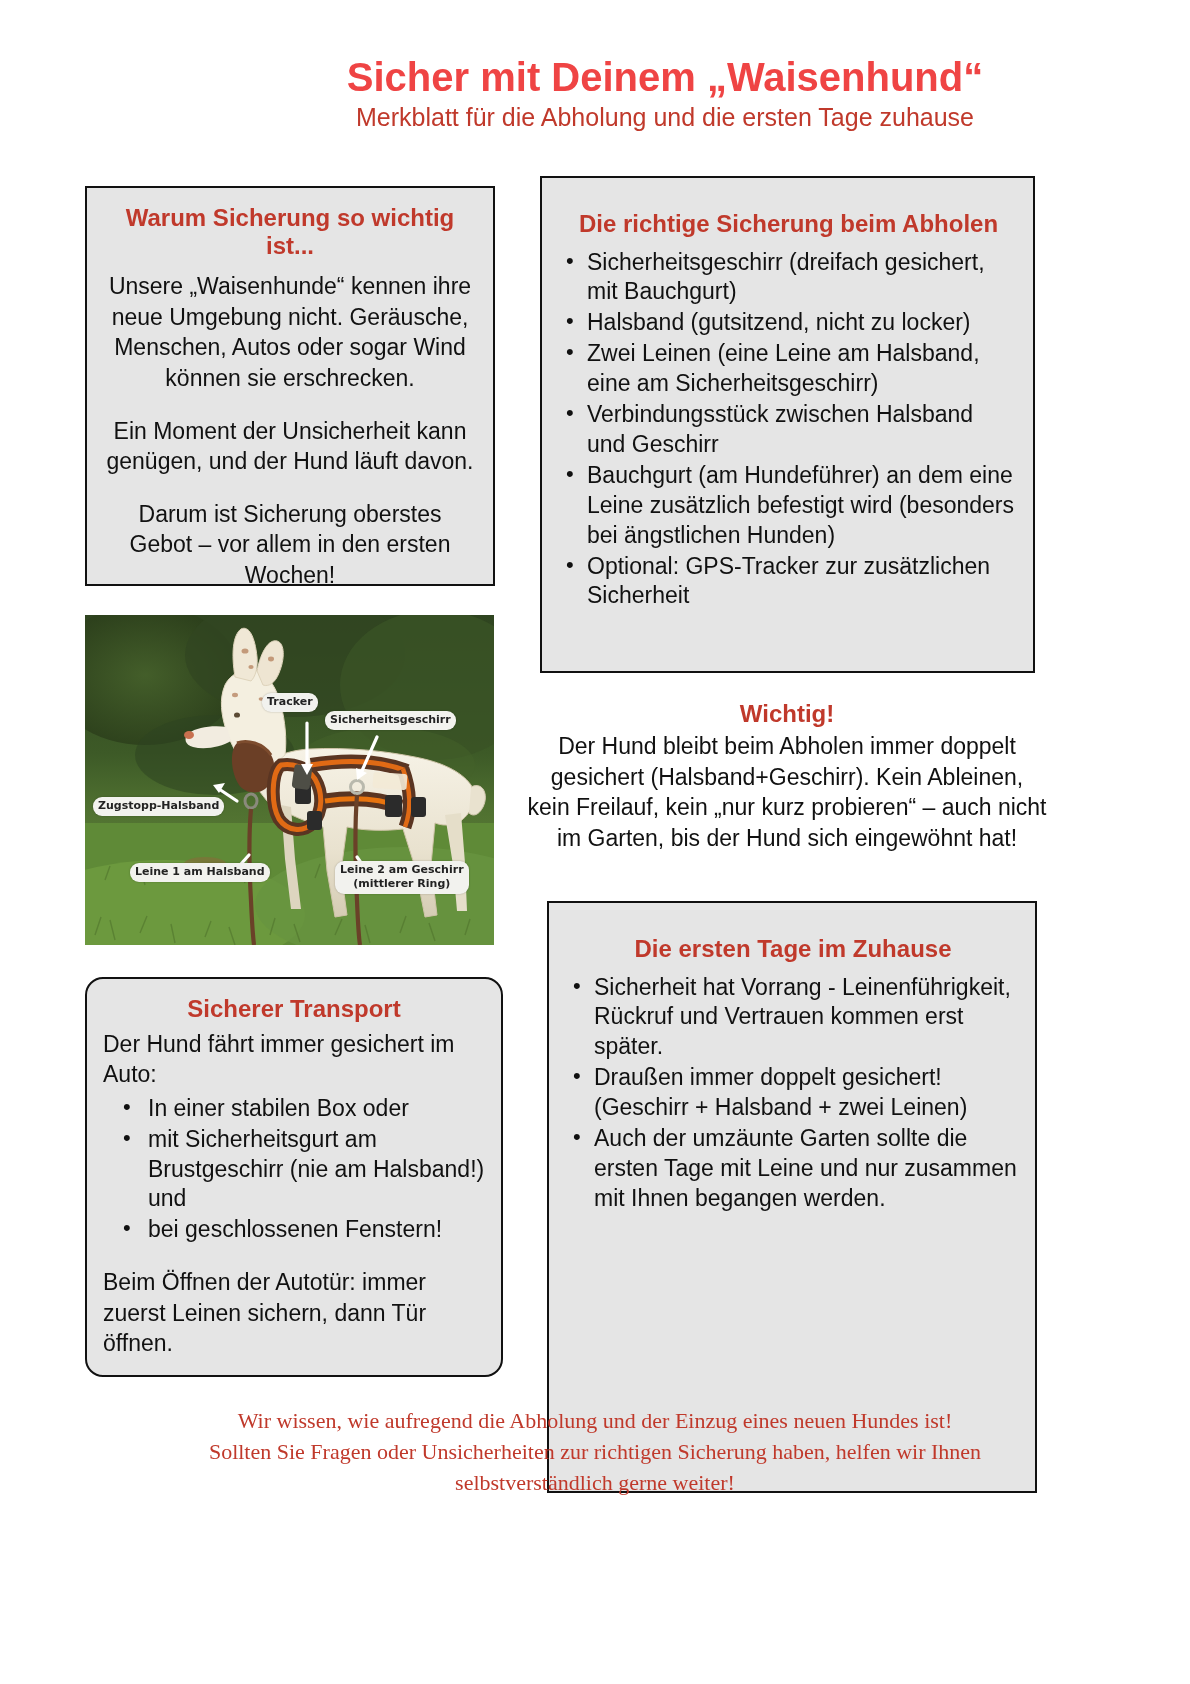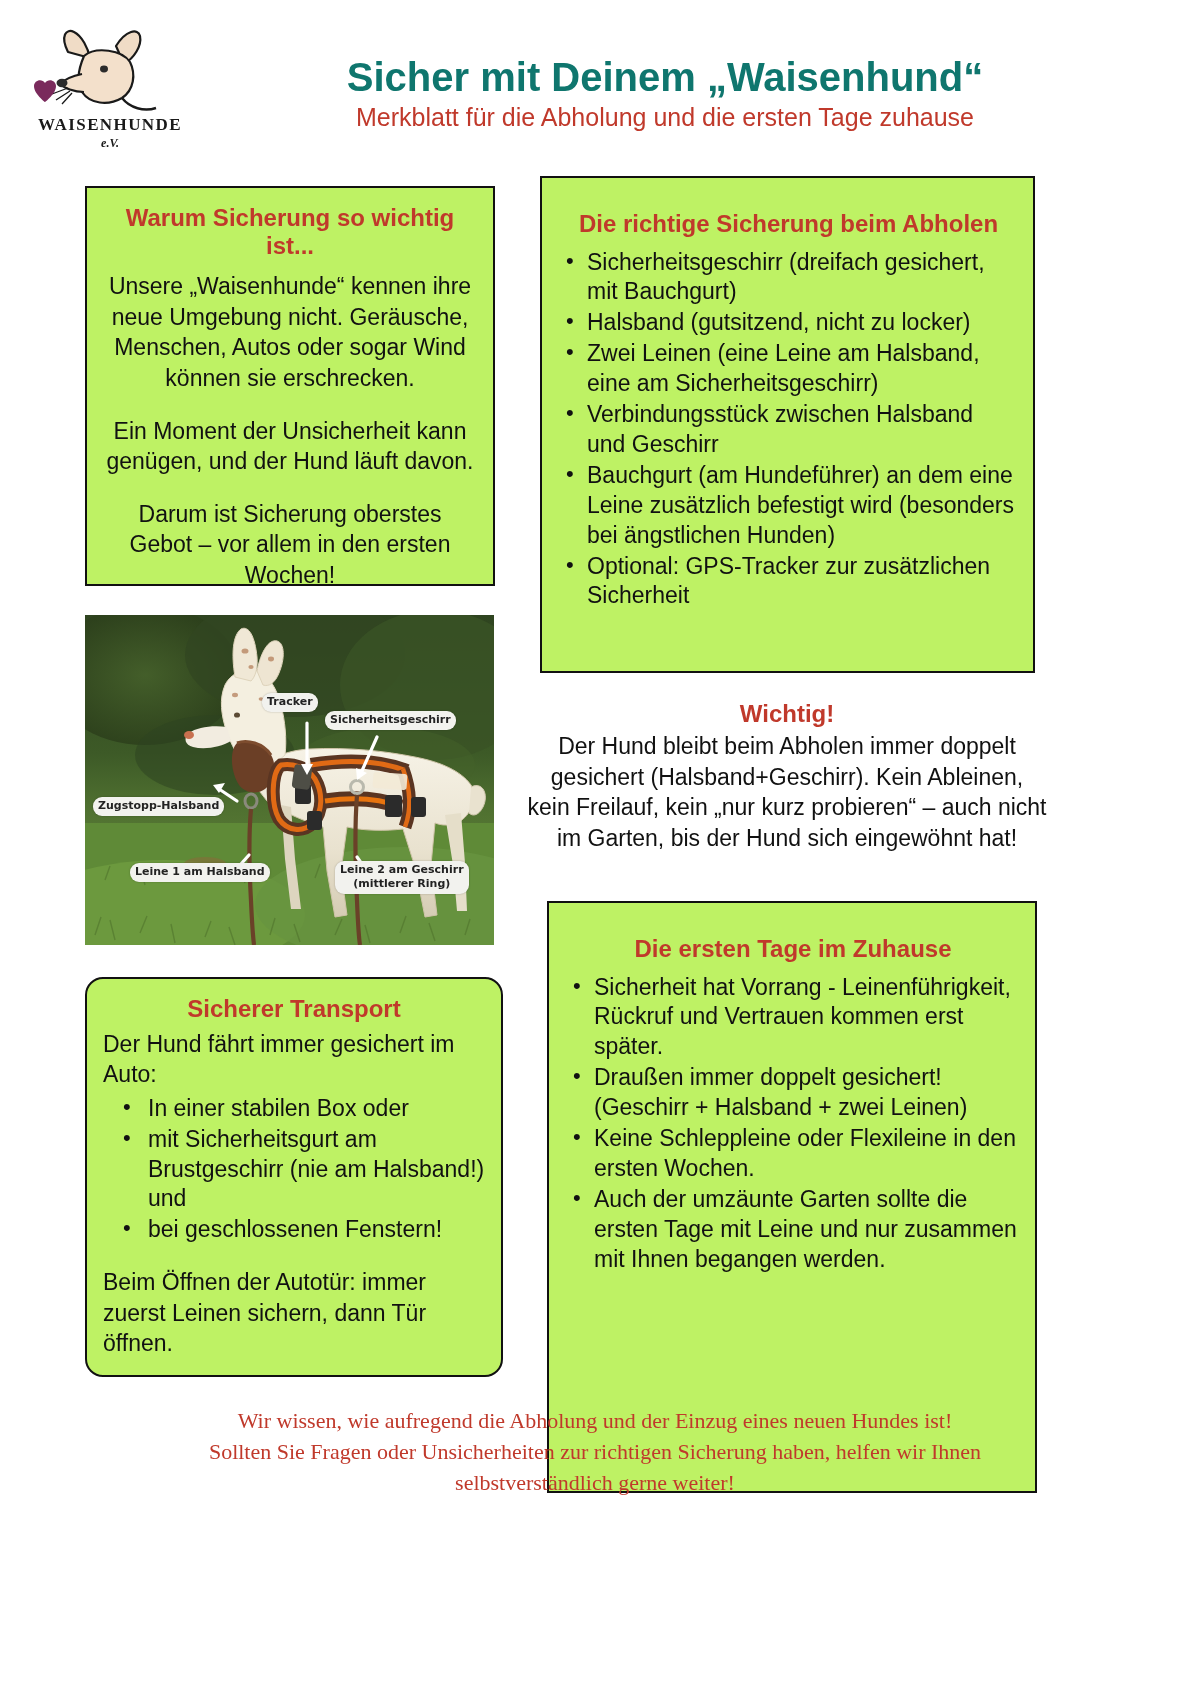--- a/index.html
+++ b/index.html
@@ -59,39 +59,39 @@
   #title-block {
     position: absolute;
     left: 200px;
     top: 56px;
     width: 930px;
     text-align: center;
   }
   #doc-title {
     font-size: 40px;
     font-weight: 700;
-    color: #0f766e;
+    color: #ef4444;
     letter-spacing: 0px;
     line-height: 1.08;
     white-space: nowrap;
   }
   #doc-subtitle {
     margin-top: 5px;
     font-size: 25px;
     font-weight: 400;
     color: #c0392b;
     line-height: 1.1;
     white-space: nowrap;
   }
 
   
   .box {
     position: absolute;
     border: 2.5px solid #111111;
-    background: #bef264;
+    background: #e5e5e5;
     box-sizing: border-box;
   }
   .box-title {
     color: #c0392b;
     font-weight: 700;
     text-align: center;
     font-size: 24px;
     line-height: 1.15;
   }
   .body-text {
@@ -224,44 +224,20 @@
     font-size: 22px;
     line-height: 1.42;
     font-family: Liberation Serif, serif;
   }
 </style>
 </head>
 <body>
 
 <div id="header">
 
-  <div id="logo">
-    <svg width="160" height="95" viewBox="0 0 160 95">
-
-      <path d="M38 30 C30 14 36 6 44 10 C52 14 58 26 60 36 Z" fill="#f0dcc6" stroke="#1a1a1a" stroke-width="2.2" stroke-linejoin="round"></path>
-
-      <path d="M86 24 C96 8 108 6 110 14 C112 24 104 36 94 42 Z" fill="#f0dcc6" stroke="#1a1a1a" stroke-width="2.2" stroke-linejoin="round"></path>
-
-      <path d="M54 34 C48 48 46 60 52 70 C60 82 78 84 92 76 C104 68 106 52 100 40 C92 28 66 24 54 34 Z" fill="#f3e0cb" stroke="#1a1a1a" stroke-width="2.2"></path>
-
-      <path d="M52 52 C42 54 34 58 30 62 C34 66 44 70 54 70" fill="#f3e0cb" stroke="#1a1a1a" stroke-width="2.2" stroke-linejoin="round"></path>
-
-      <ellipse cx="32" cy="61" rx="5.5" ry="4.2" fill="#2b2b2b"></ellipse>
-
-      <ellipse cx="74" cy="47" rx="4" ry="3.4" fill="#2b2b2b"></ellipse>
-
-      <path d="M38 66 L22 72 M40 69 L26 78 M42 71 L32 82" stroke="#1a1a1a" stroke-width="1.3" fill="none"></path>
-
-      <path d="M92 76 C100 86 114 90 126 86" stroke="#1a1a1a" stroke-width="2.4" fill="none"></path>
-
-      <path d="M26 64 C26 58 18 56 15 61 C12 56 4 58 4 64 C4 72 15 80 15 80 C15 80 26 72 26 64 Z" fill="#7a2a5c"></path>
-    </svg>
-    <div class="logo-word">WAISENHUNDE</div>
-    <div class="logo-sub">e.V.</div>
-  </div>
 
   <div id="title-block">
     <div id="doc-title">Sicher mit Deinem „Waisenhund“</div>
     <div id="doc-subtitle">Merkblatt für die Abholung und die ersten Tage zuhause</div>
   </div>
 </div>
 
 <div class="box" id="box-warum">
   <div class="box-title">Warum Sicherung so wichtig ist...</div>
   <div class="body-text center">
@@ -431,21 +407,20 @@
     <li>bei geschlossenen Fenstern!</li>
   </ul>
   <div class="body-text left" style="margin-top:22px;">Beim Öffnen der Autotür: immer zuerst Leinen sichern, dann Tür öffnen.</div>
 </div>
 
 <div class="box" id="box-tage">
   <div class="box-title">Die ersten Tage im Zuhause</div>
   <ul class="blist">
     <li>Sicherheit hat Vorrang - Leinenführigkeit, Rückruf und Vertrauen kommen erst später.</li>
     <li>Draußen immer doppelt gesichert! (Geschirr + Halsband + zwei Leinen)</li>
-    <li>Keine Schleppleine oder Flexileine in den ersten Wochen.</li>
     <li>Auch der umzäunte Garten sollte die ersten Tage mit Leine und nur zusammen mit Ihnen begangen werden.</li>
   </ul>
 </div>
 
 <div id="footer">
   <div>Wir wissen, wie aufregend die Abholung und der Einzug eines neuen Hundes ist!</div>
   <div>Sollten Sie Fragen oder Unsicherheiten zur richtigen Sicherung haben, helfen wir Ihnen</div>
   <div>selbstverständlich gerne weiter!</div>
 </div>
 

